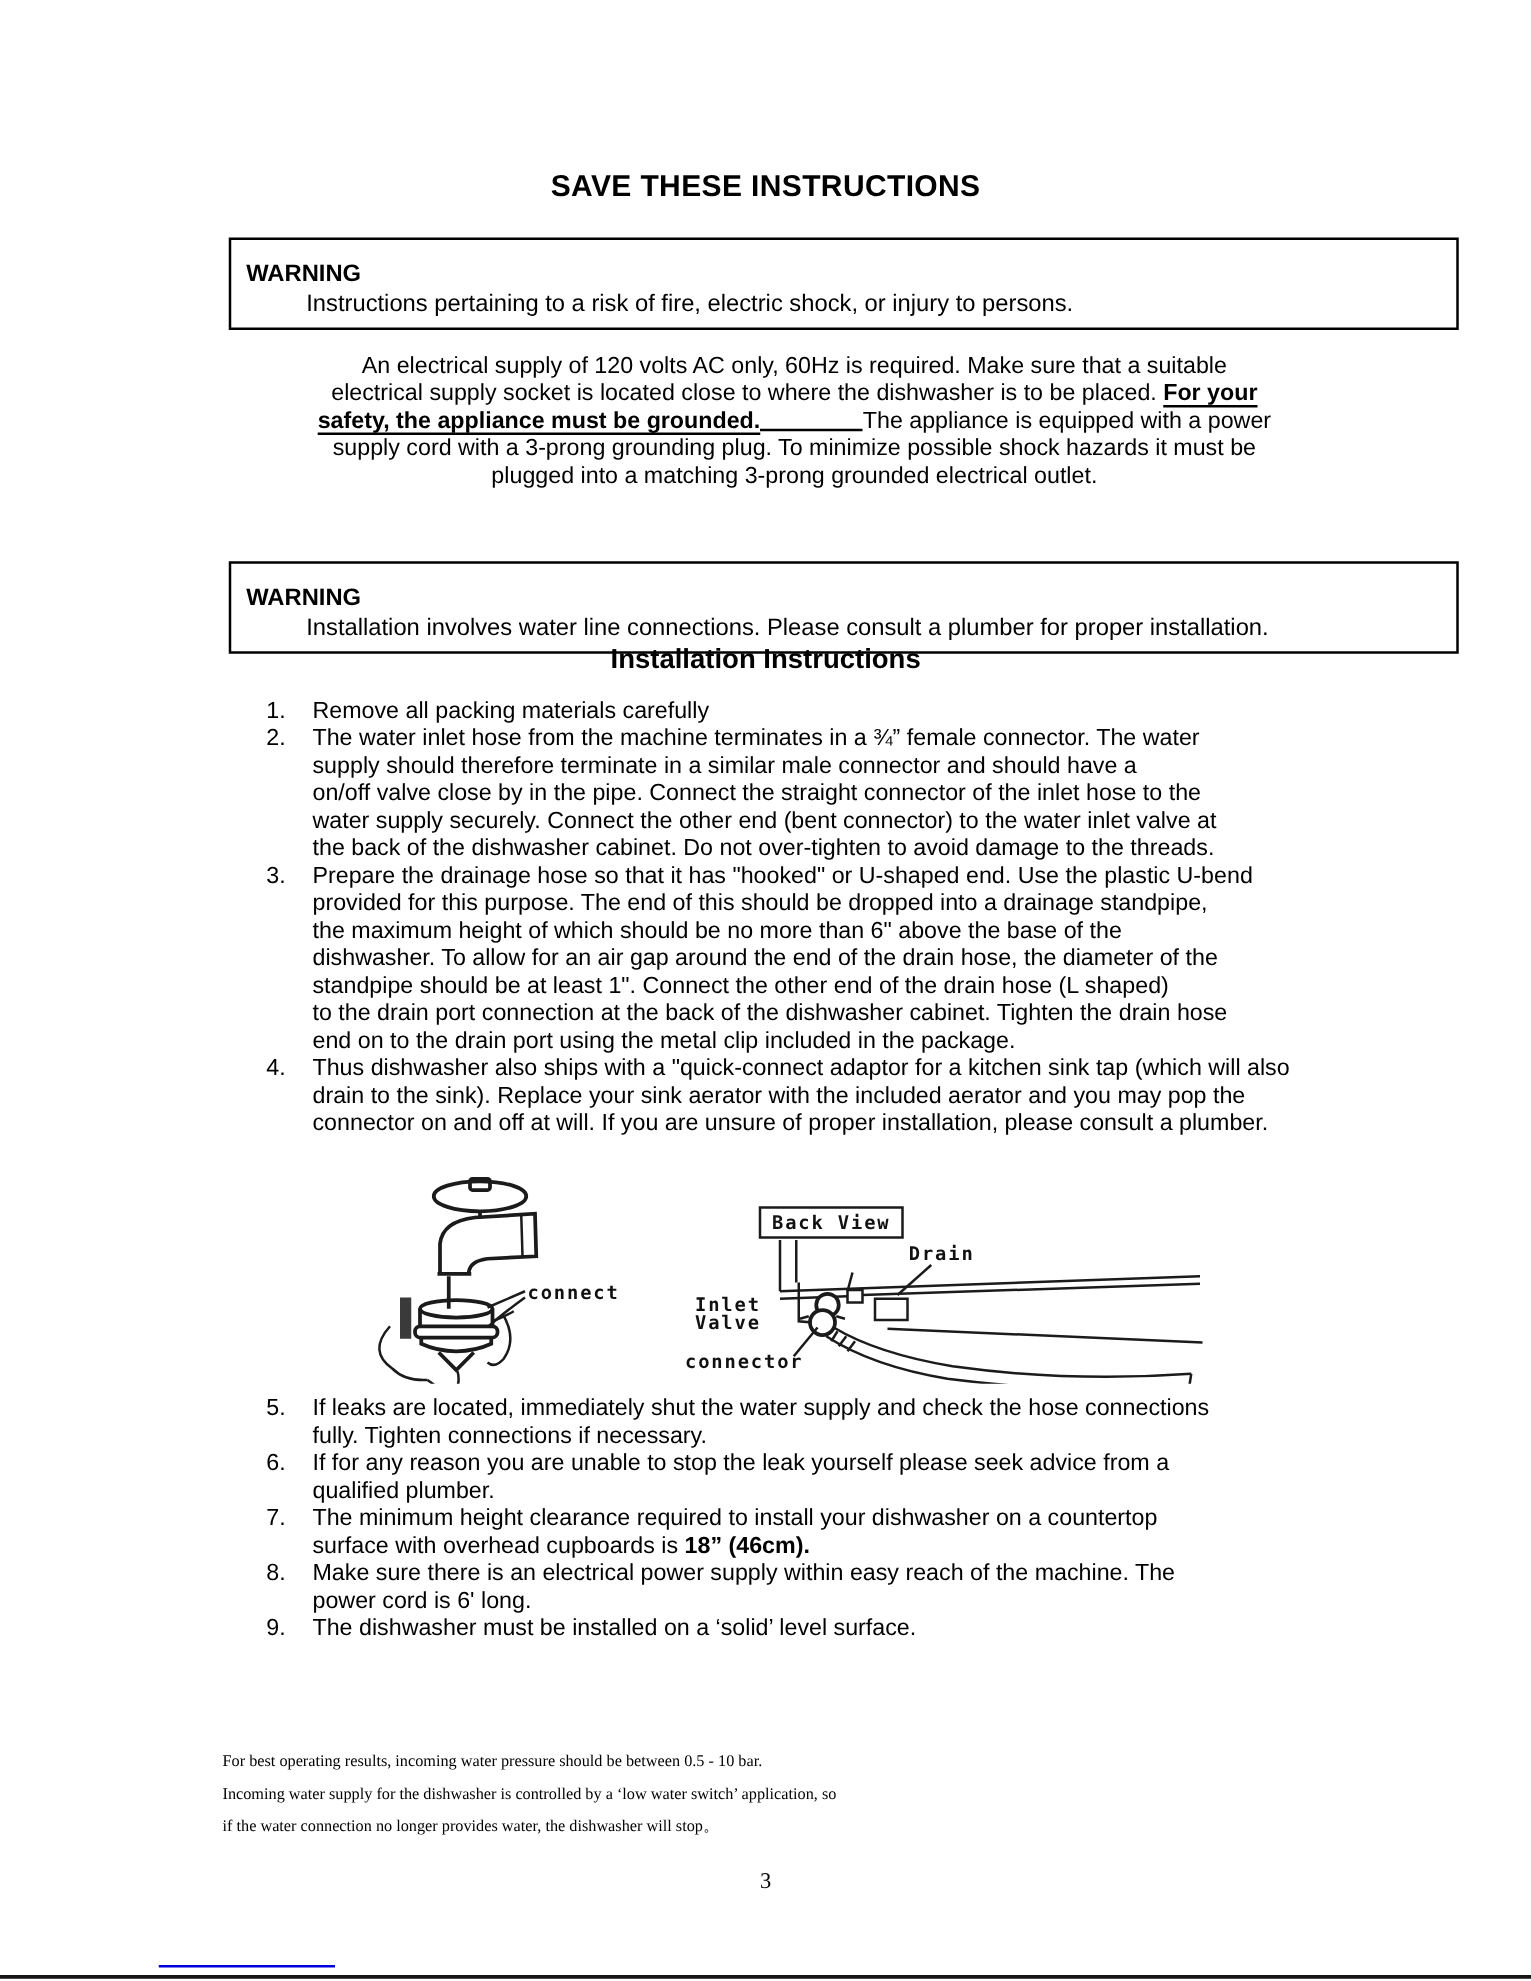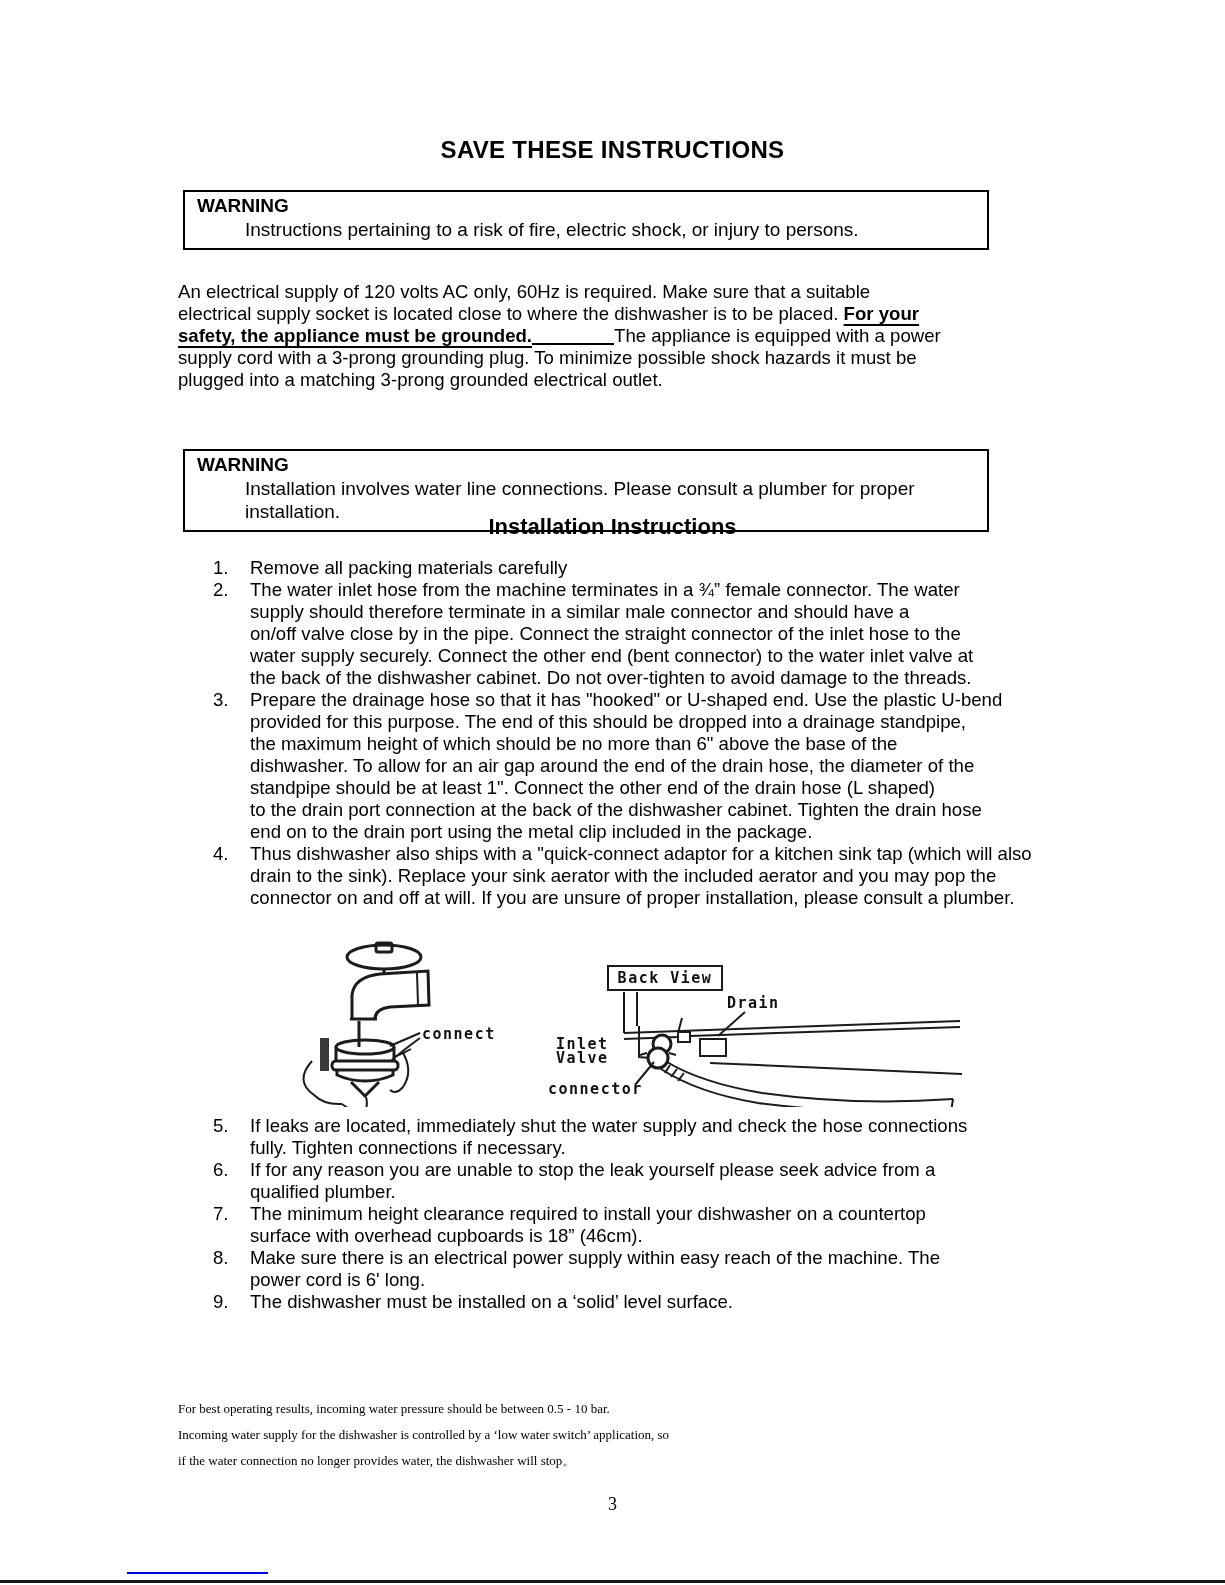--- a/index.html
+++ b/index.html
@@ -5,46 +5,46 @@
   html,body { margin:0; padding:0; background:#ffffff; }
   .page {
     position:relative; width:1225px; height:1585px; background:#fff;
     font-family:"Liberation Sans", sans-serif; color:#000; overflow:hidden;
   }
   .doc-title {
     position:absolute; top:136px; left:0; width:100%; text-align:center;
     font-size:24px; font-weight:bold; letter-spacing:0.3px;
   }
   .warnbox {
-    position:absolute; left:183px; width:806px; box-sizing:border-box;
-    border:2px solid #000; padding:2px 12px 7px 12px;
+    position:absolute; left:183px; width:984px; box-sizing:border-box;
+    border:2px solid #000; padding:16px 12px 7px 12px;
   }
   #warnbox-1 { top:190px; }
   #warnbox-2 { top:449px; }
   .warn-label { font-weight:bold; font-size:19px; line-height:24px; }
   .warn-text  { font-size:19px; line-height:23px;margin-left:48px; }
   .section-heading {
     position:absolute; left:0; width:100%; text-align:center;
     font-weight:bold; font-size:22px;
   }
   #install-heading { top:514px; }
   #water-heading   { top:1349px; }
   #electrical { position:absolute; top:281px; left:178px; width:915px;
     font-size:18.6px; line-height:22px; }
   #electrical .ehead { font-weight:bold; font-size:19px; }
-  #elec-body { white-space:pre-line; }
+  #elec-body { white-space:pre-line;text-align:center; }
   .bu { font-weight:bold; text-decoration:underline; text-decoration-thickness:2px; text-underline-offset:4px; }
   .pad-underline { display:inline-block; width:82px; height:12px;
     border-bottom:2px solid #000; position:relative; top:3px; }
   #install-list { position:absolute; top:557px; left:213px; width:960px;
     font-size:18.6px; line-height:22px; }
   .li-row { display:flex; }
   .li-num { flex:0 0 37px; width:37px; }
   .li-text { white-space:pre-line; width:905px; }
-  .b { font-weight:normal; }
+  .b { font-weight:bold; }
   #figure-row { position:relative; height:172px; margin-top:26px; margin-bottom:8px; }
   #figure-svg { position:absolute; left:77px; top:0; }
   .figtext { font-family:"DejaVu Sans Mono", monospace; font-weight:bold;
     font-size:15px; letter-spacing:1.5px; fill:#111; }
   #water-para { position:absolute; top:1396px; left:178px; width:950px;
     font-size:13px; line-height:26px; white-space:pre-line;font-family:Liberation Serif, serif; }
   #page-number { position:absolute; top:1494px; left:0; width:100%; text-align:center;
     font-family:"Liberation Serif", serif; font-size:18px; }
   #footer-link-underline { position:absolute; top:1572px; left:127px; width:141px; height:2px;
     background:#0000dd; }

